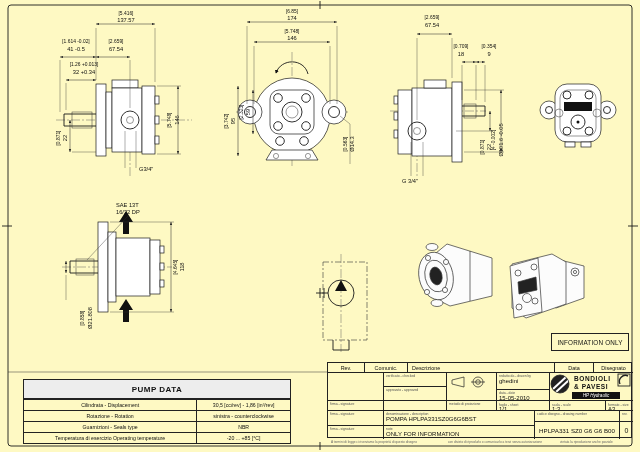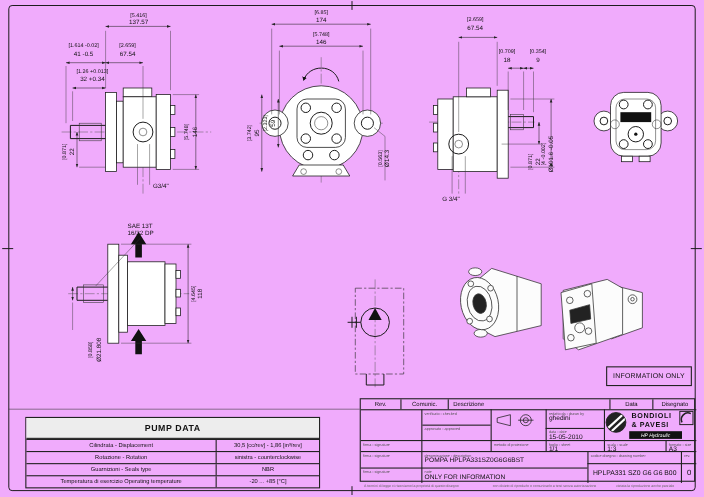--- a/index.html
+++ b/index.html
@@ -1,16 +1,16 @@
 <!DOCTYPE html>
 <html><head>
 <meta charset="utf-8">
 <style>
   html,body{margin:0;padding:0;background:#e9e9e9;}
-  #sheet{position:relative;width:640px;height:452px;background:#f0abfc;overflow:hidden;
+  #sheet{position:relative;width:640px;height:452px;background:#fef9c3;overflow:hidden;
          font-family:"Liberation Sans",sans-serif;color:#111;}
   #draw{position:absolute;left:0;top:0;width:640px;height:452px;}
 
   
   .ln{stroke:#1a1a1a;stroke-width:0.9;fill:none;}
   .ln2{stroke:#1a1a1a;stroke-width:0.7;fill:#ffffff;}
   .thin{stroke:#333;stroke-width:0.5;fill:none;}
   .cl{stroke:#555;stroke-width:0.45;stroke-dasharray:9 2 2 2;fill:none;}
   .dim{stroke:#222;stroke-width:0.5;fill:none;marker-start:url(#ar);marker-end:url(#ar);}
   .ext{stroke:#333;stroke-width:0.4;fill:none;}

